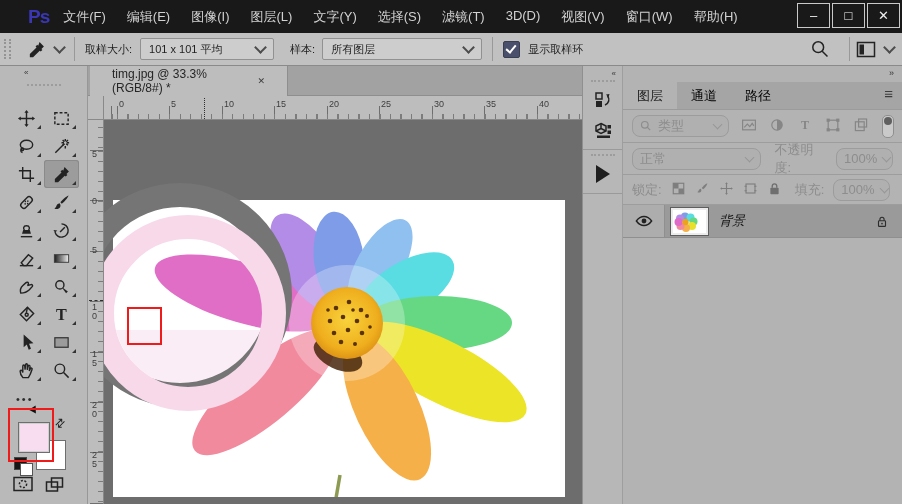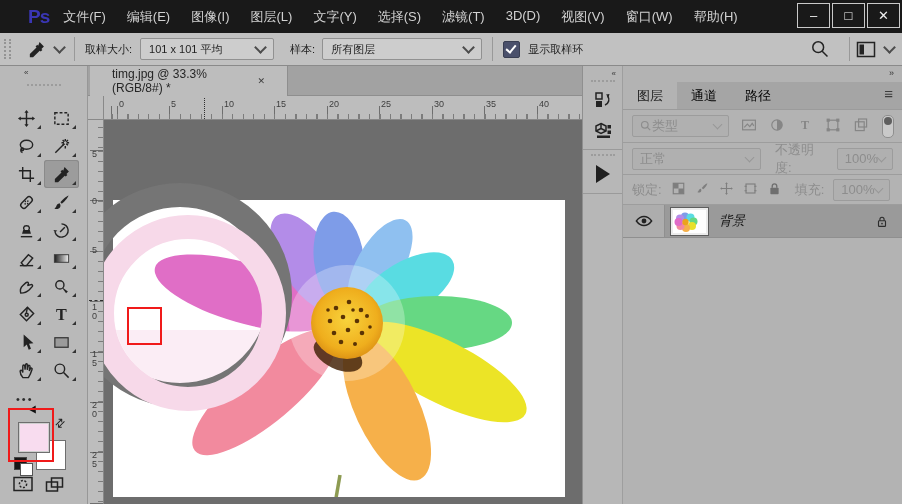--- a/index.html
+++ b/index.html
@@ -72,21 +72,21 @@
   
   .panels{position:absolute;top:66px;left:623px;right:0;bottom:0;background:#b3b3b3;font-size:13px;}
   .p-header{height:16px;position:relative;}
   .p-expand{position:absolute;right:8px;top:2px;font-size:9px;color:#333;}
   .p-tabs{height:28px;background:#a5a5a5;display:flex;align-items:stretch;position:relative;border-bottom:1px solid #9b9b9b;box-sizing:border-box;}
   .p-tab{padding:0 14px;display:flex;align-items:center;color:#000000;}
   .p-tab.active{background:#b3b3b3;color:#222;}
   .p-menu{position:absolute;right:9px;top:3px;font-size:15px;color:#3c3c3c;}
   .p-row{display:flex;align-items:center;border-bottom:1px solid #9d9d9d;padding:0 9px;box-sizing:border-box;position:relative;color:#8d8d8d;}
   .p-filter{height:33px;gap:12px;}
-  .dd-dim{height:22px;background:#b0b0b0;border:1px solid #9c9c9c;border-radius:2px;display:flex;align-items:center;padding:0 7px;box-sizing:border-box;color:#8d8d8d;}
+  .dd-dim{height:22px;background:#b0b0b0;border:1px solid #9c9c9c;border-radius:8px;display:flex;align-items:center;padding:0 7px;box-sizing:border-box;gap:6px;color:#8d8d8d;}
   .chev-dim{width:6px;height:6px;border-right:1.6px solid #979797;border-bottom:1.6px solid #979797;transform:rotate(45deg);margin-top:-3px;flex:none;}
   .f-ico svg{width:16px;height:16px;}
   .pill{position:absolute;right:8px;top:5px;width:10px;height:21px;border-radius:5px;background:#c9c9c9;border:1px solid #8f8f8f;}
   .pill::before{content:"";position:absolute;left:0.5px;top:1px;width:8px;height:8px;border-radius:50%;background:#5f5f5f;}
   .p-blend{height:32px;gap:8px;}
   .p-lock{height:30px;gap:9px;}
   .lk-ico svg{width:15px;height:15px;}
   .p-layerrow{height:33px;background:#9a9a9a;border-bottom:1px solid #8f8f8f;display:flex;align-items:center;box-sizing:border-box;font-style:italic;}
   .eye-cell{width:42px;align-self:stretch;background:#adadad;border-right:1px solid #8f8f8f;display:flex;align-items:center;justify-content:center;box-sizing:border-box;}
   .eye-cell svg{width:18px;height:14px;}

